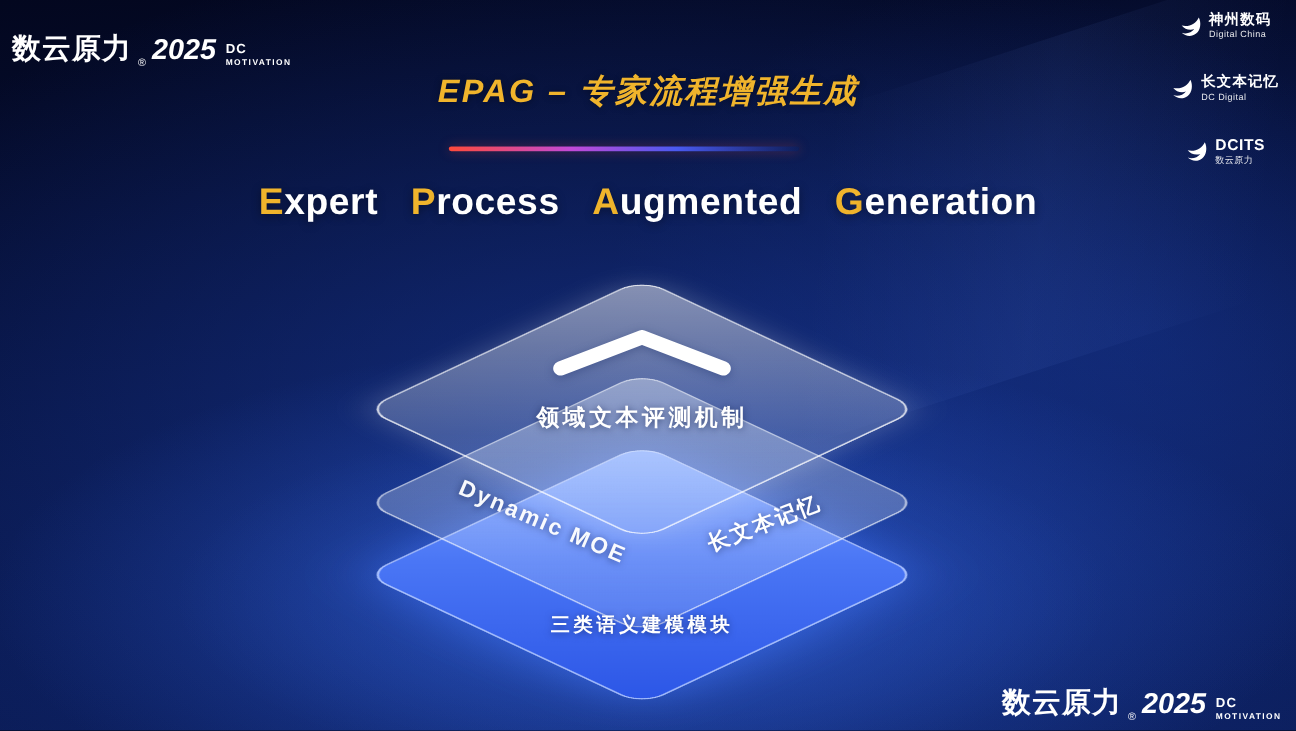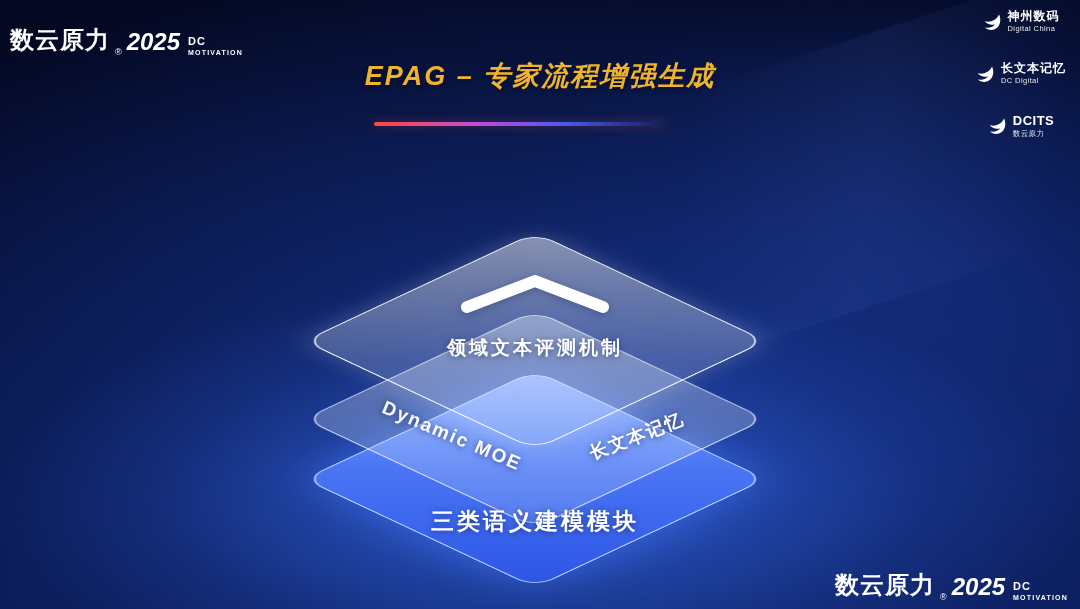--- a/index.html
+++ b/index.html
@@ -109,21 +109,21 @@
     position: absolute; left: 535px; top: 293px; transform: translate(-50%,-50%); z-index: 5;
     filter: drop-shadow(0 2px 4px rgba(20,40,100,0.35));
   }
   .layer-label {
     position: absolute; z-index: 5; white-space: nowrap; color: #fff;
     text-shadow: 0 1px 6px rgba(10,20,60,0.55);
   }
   .label-top { left: 535px; top: 348px; transform: translate(-50%,-50%); font-size: 19px; font-weight: 700; letter-spacing: 3px; }
   .label-mid-left { left: 452px; top: 436px; transform: translate(-50%,-50%) rotate(23deg); font-size: 19px; font-weight: 600; letter-spacing: 2px; color: rgba(255,255,255,0.96); }
   .label-mid-right { left: 637px; top: 436px; transform: translate(-50%,-50%) rotate(-21deg); font-size: 18px; font-weight: 700; letter-spacing: 2px; }
-  .label-bottom { left: 535px; top: 521px; transform: translate(-50%,-50%); font-size: 23px; font-weight: 700; letter-spacing: 3px; }
+  .label-bottom { left: 535px; top: 521px; transform: translate(-50%,-50%); font-size: 16px; font-weight: 700; letter-spacing: 3px; }
 </style>
 </head>
 <body>
 
 <div class="slide">
   <div class="beam"></div>
 
   <div class="brand brand-top-left">
     <span class="brand-name">数云原力</span>
     <span class="reg">®</span>
@@ -162,20 +162,26 @@
       </svg>
       <span class="txt">
         <span class="p-name-latin">DCITS</span>
         <span class="p-sub">数云原力</span>
       </span>
     </div>
   </div>
 
   <div class="divider"></div>
 
+  <div class="main-heading">
+    <span class="word"><span class="initial">E</span><span class="rest">xpert</span></span>
+    <span class="word"><span class="initial">P</span><span class="rest">rocess</span></span>
+    <span class="word"><span class="initial">A</span><span class="rest">ugmented</span></span>
+    <span class="word"><span class="initial">G</span><span class="rest">eneration</span></span>
+  </div>
 
   <div class="stack">
     <div class="stack-glow"></div>
     <div class="layer layer-bottom"></div>
     <div class="layer layer-middle"></div>
     <div class="layer layer-top"></div>
 
     <svg class="chevron" width="160" height="44" viewBox="0 0 160 44" aria-hidden="true">
       <polyline points="12,36 80,10 148,36" fill="none" stroke="#ffffff" stroke-width="12" stroke-linecap="round" stroke-linejoin="round"></polyline>
     </svg>

